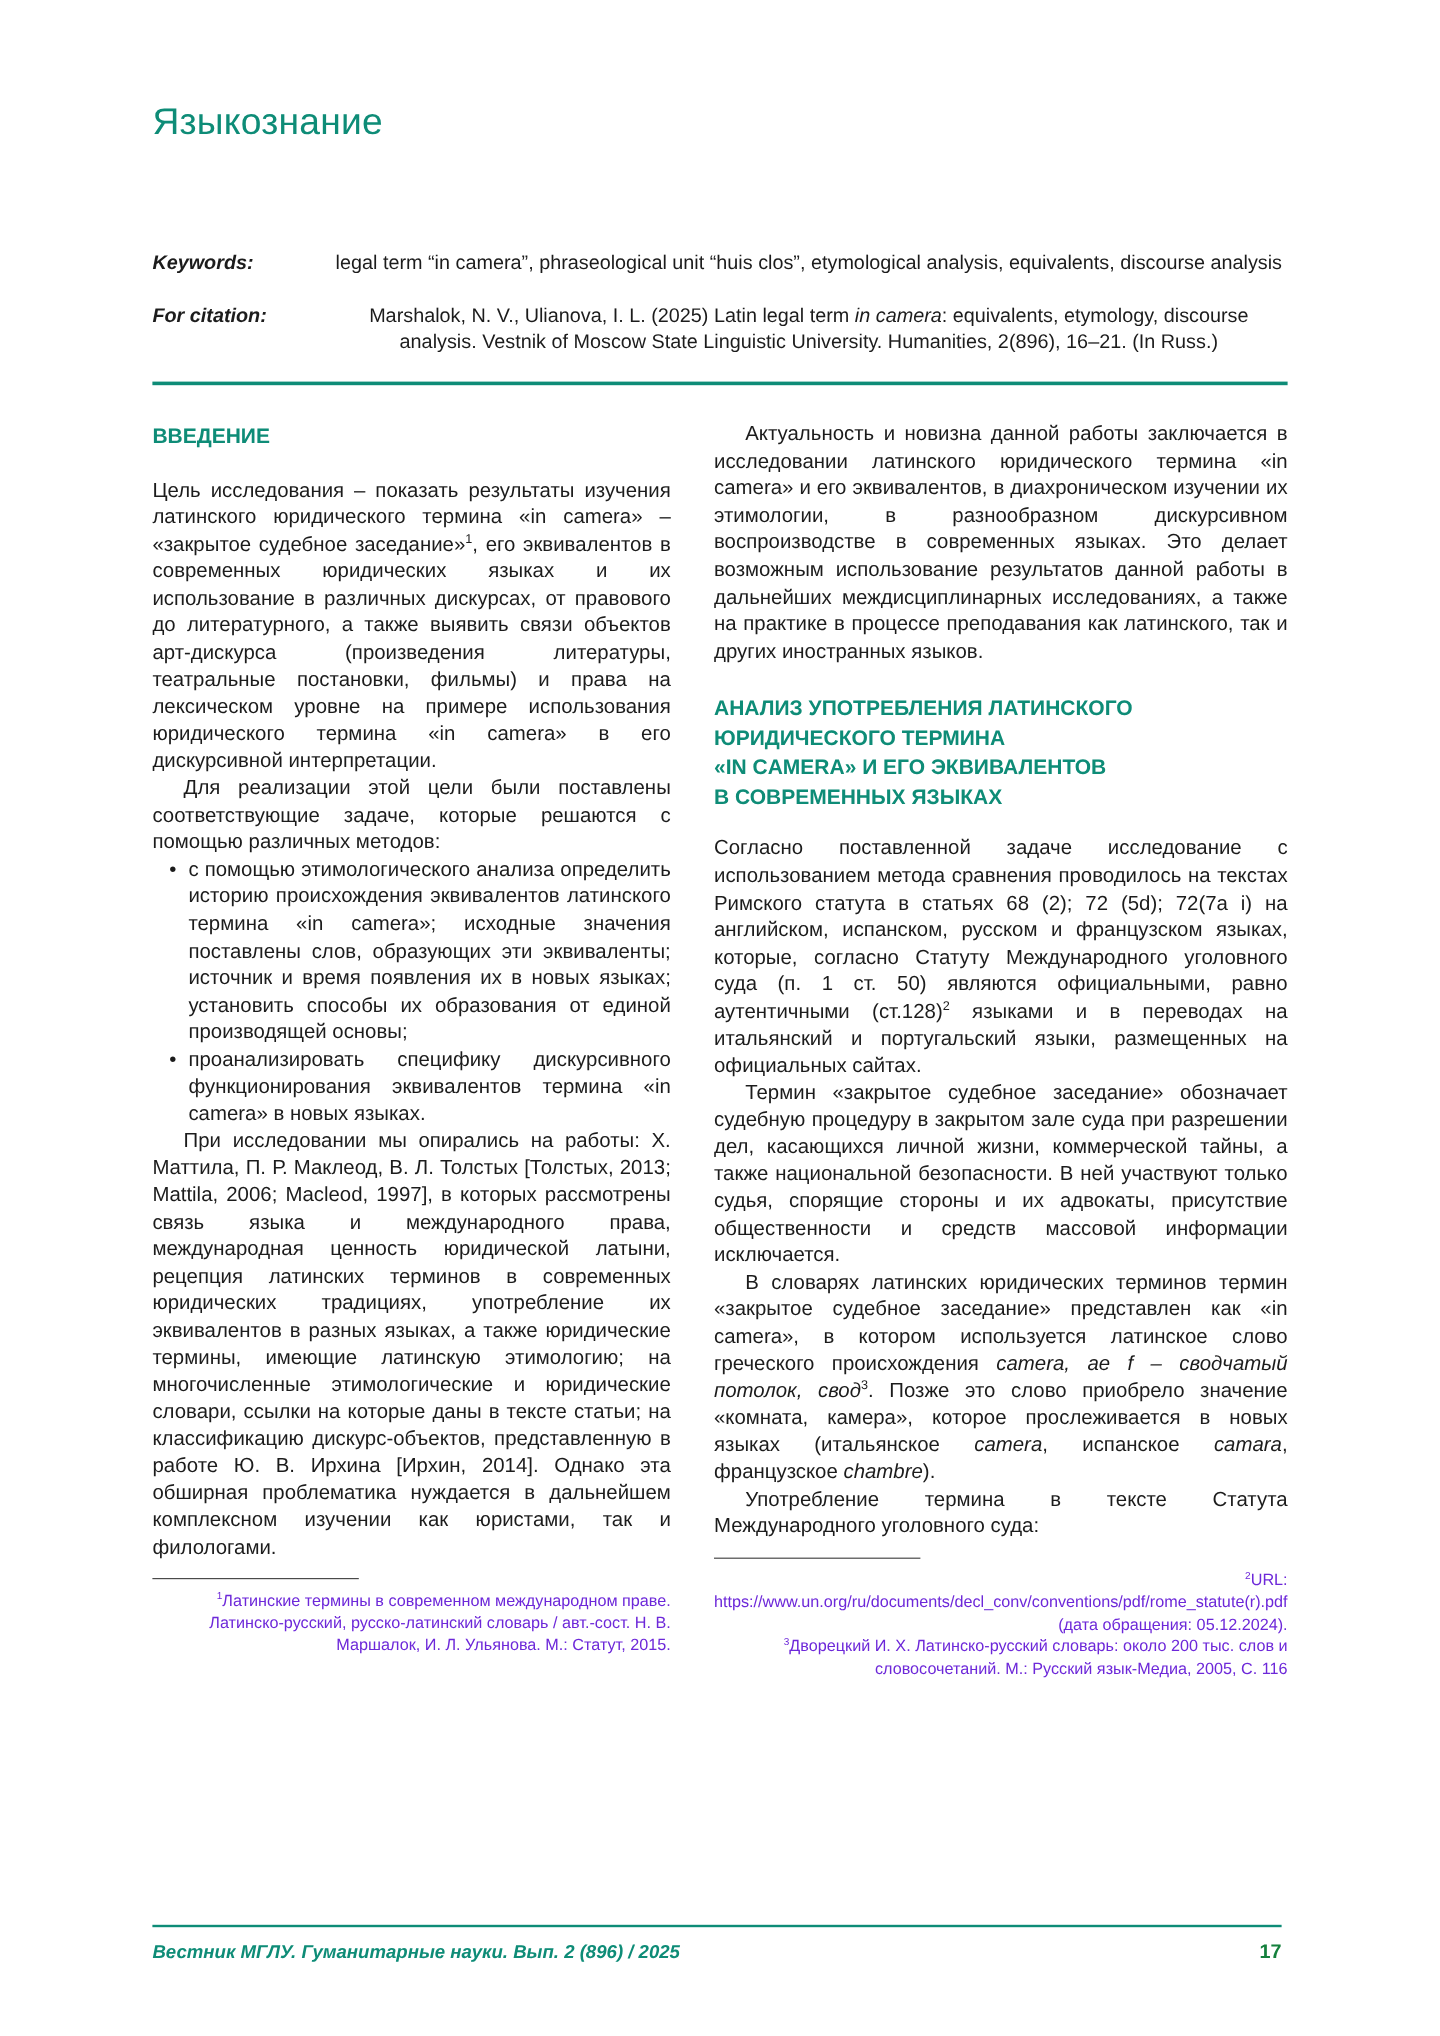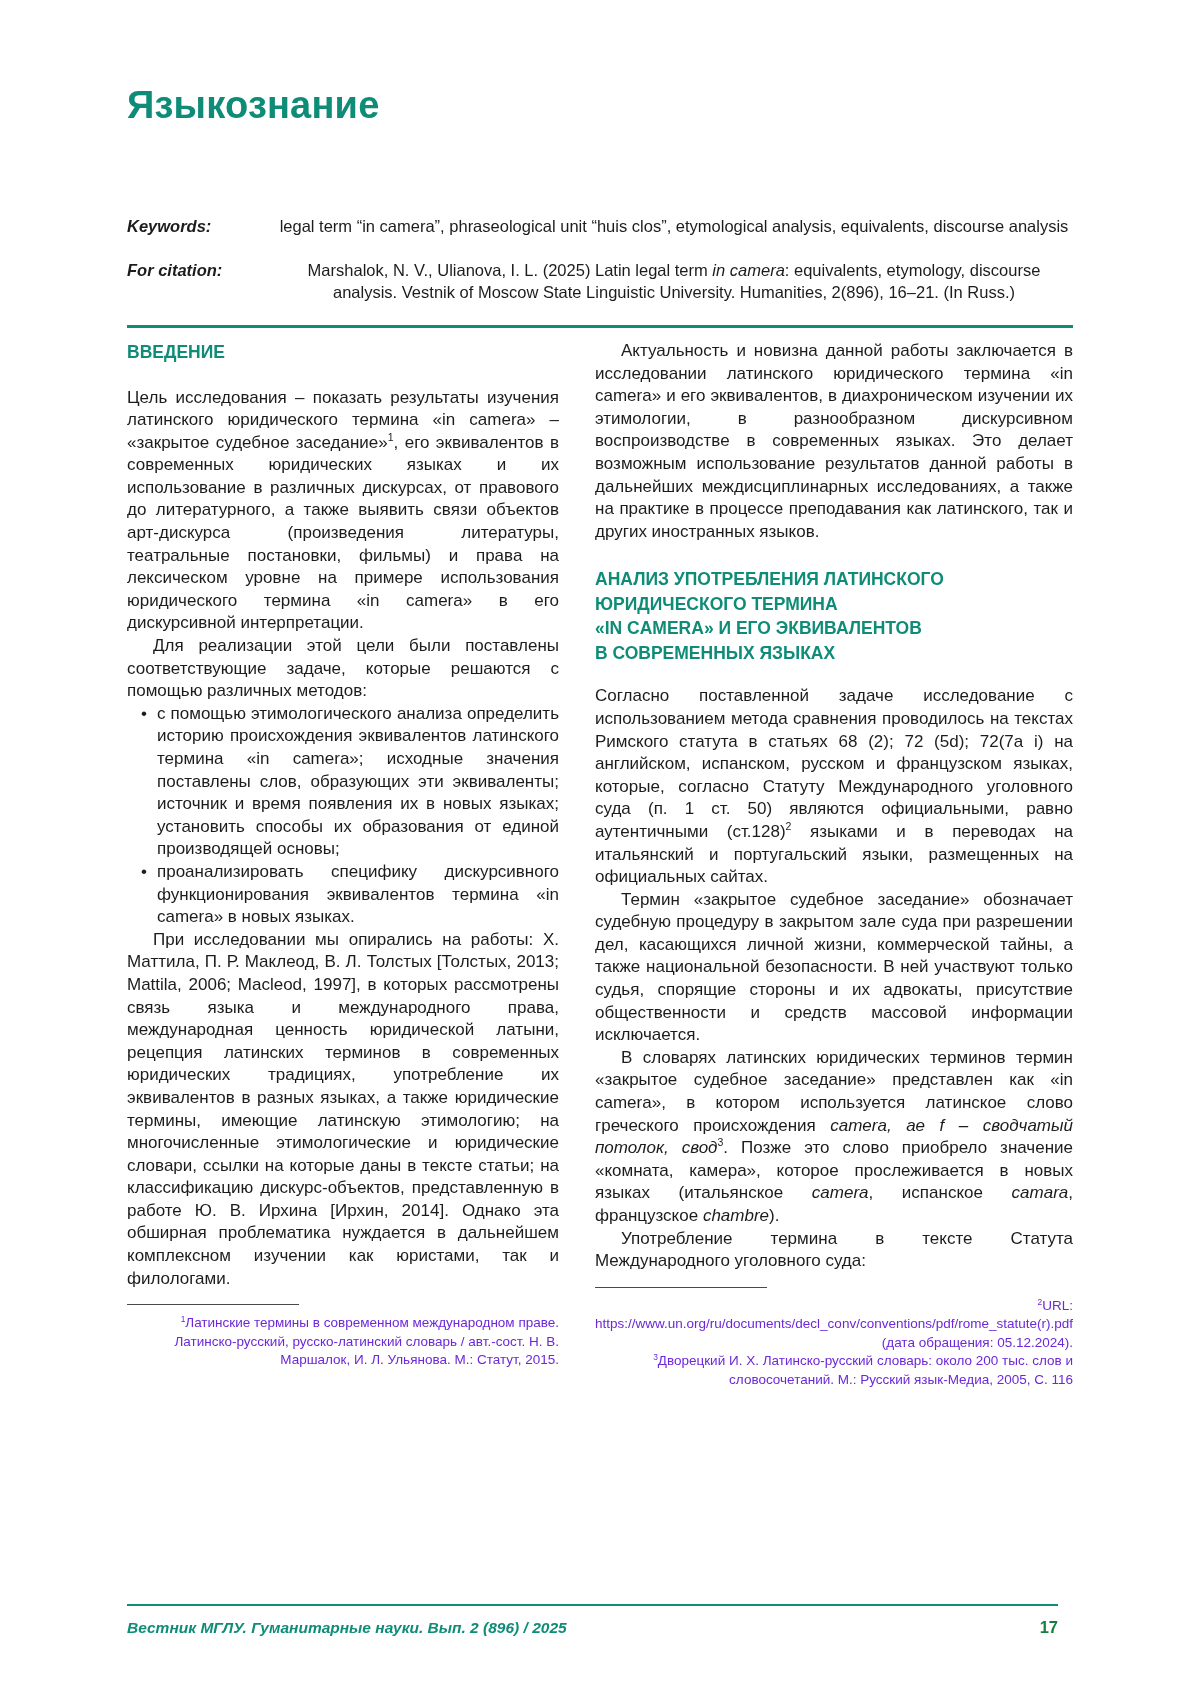--- a/index.html
+++ b/index.html
@@ -7,43 +7,43 @@
   body {
     background:#ffffff;
     font-family:"Liberation Sans", sans-serif;
     color:#1c1c1c;
     position:relative;
     -webkit-font-smoothing:antialiased;
   }
   .page { position:absolute; inset:0; padding:84px 127px 0 127px; }
 
   .section-title {
-    font-size:38px;
-    font-weight:700;
+    font-size:31px;
+    font-weight:400;
     color:var(--accent,#0e8c77);
     letter-spacing:0.2px;
   }
 
   .meta { margin-top:88px; }
   .meta-row { display:flex; margin-bottom:22px; }
   .meta-label {
     flex:0 0 148px;
     font-weight:700;
     font-style:italic;
     font-size:16.5px;
     line-height:22px;
   }
   .meta-value { flex:1; font-size:16.5px; line-height:22px; text-align:center; }
 
   .top-rule {
     margin-top:14px;
     border-top:3px solid var(--accent,#0e8c77);
   }
 
-  .columns { display:flex; gap:36px; margin-top:12px; }
+  .columns { display:flex; gap:36px; margin-top:30px; }
   .col {
     flex:1 1 0;
     font-size:17px;
     line-height:22.6px;
     text-align:justify;
   }
   .col p { margin:0; }
   .indent { text-indent:26px; }
 
   .col-heading {
@@ -78,21 +78,21 @@
   .footnote-rule {
     width:172px;
     border-top:1px solid #4a4a4a;
     margin-bottom:9px;
   }
   .footnotes p { margin:0; }
 
   .footer {
     position:absolute;
     left:127px;
-    right:142px;
+    right:132px;
     top:1604px;
     border-top:2px solid var(--accent,#0e8c77);
     padding-top:12px;
     display:flex;
     justify-content:space-between;
     align-items:baseline;
   }
   .journal {
     color:var(--accent,#0e8c77);
     font-style:italic;

